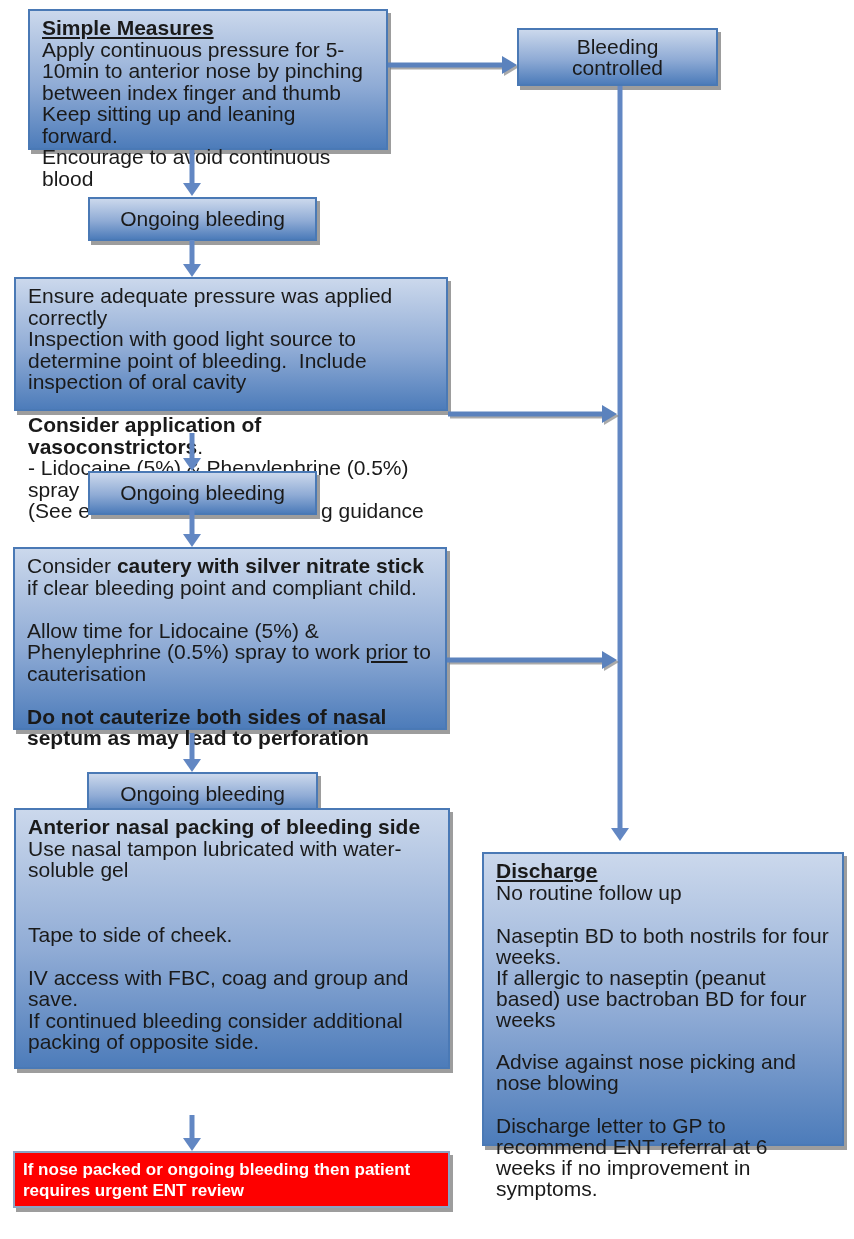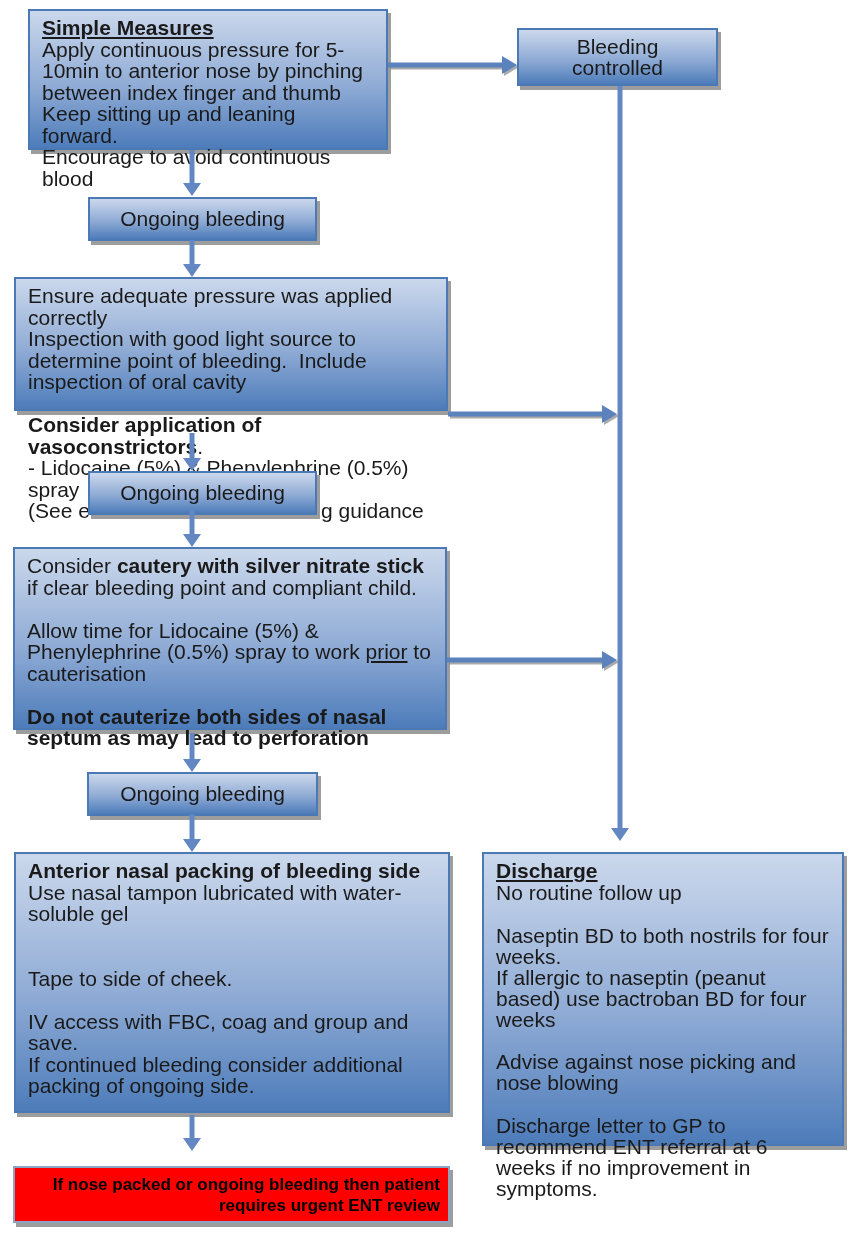--- a/index.html
+++ b/index.html
@@ -20,23 +20,22 @@
   }
   .flow-box .para{white-space:pre-wrap;min-height:21.5px;}
   .label-box{
     display:flex;align-items:center;justify-content:center;
     text-align:center;padding:20px;
   }
   .alert-box{
     background:var(--alert-fill);
     border:2px solid var(--alert-border);
     display:flex;align-items:center;justify-content:center;
-    text-align:right;font-weight:bold;color:#000000;
+    text-align:left;font-weight:bold;color:#ffffff;
     padding:4px 8px;
-    margin-top:15px;
   }
   .varrow,.harrow{position:absolute;}
   .varrow .shaft{
     position:absolute;left:50%;transform:translateX(-50%);
     top:0;bottom:12px;width:5px;background:var(--arrow-blue);
   }
   .varrow .head{
     position:absolute;bottom:0;left:50%;transform:translateX(-50%);
     width:0;height:0;
     border-left:9px solid transparent;border-right:9px solid transparent;
@@ -142,29 +141,29 @@
 
   <div class="flow-box label-box" style="left:87px;top:772px;width:231px;height:40px;">
     <span>Ongoing bleeding</span>
   </div>
 
   <div class="varrow" style="left:183px;top:814px;width:18px;height:38px;">
     <div class="shaft"></div>
     <div class="head"></div>
   </div>
 
-  <div class="flow-box" style="left:14px;top:852px;width:436px;height:261px;">
+  <div class="flow-box" style="left:14px;top:808px;width:436px;height:261px;">
       <div class="para"><span style="font-weight: bold;">Anterior nasal packing of bleeding side</span></div>
       <div class="para"><span>Use nasal tampon lubricated with water-soluble gel</span></div>
       <div class="para">&nbsp;</div>
       <div class="para">&nbsp;</div>
       <div class="para"><span>Tape to side of cheek.</span></div>
       <div class="para">&nbsp;</div>
       <div class="para"><span>IV access with FBC, coag and group and save.</span></div>
-      <div class="para"><span>If continued bleeding consider additional packing of ongoing side.</span></div>
+      <div class="para"><span>If continued bleeding consider additional packing of opposite side.</span></div>
     </div>
 
   <div class="varrow" style="left:183px;top:1115px;width:18px;height:36px;">
     <div class="shaft"></div>
     <div class="head"></div>
   </div>
 
   <div class="alert-box" style="position:absolute;left:13px;top:1151px;width:437px;height:57px;box-sizing:border-box;box-shadow:3px 4px 0 var(--shadow);font-size:17px;line-height:21px;">
     <span>If nose packed or ongoing bleeding then patient requires urgent ENT review</span>
   </div>

